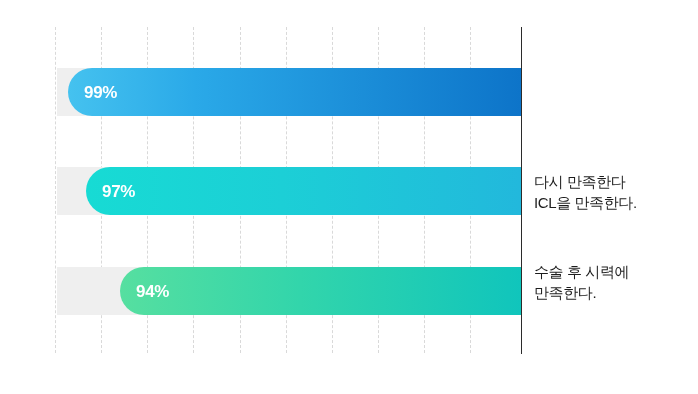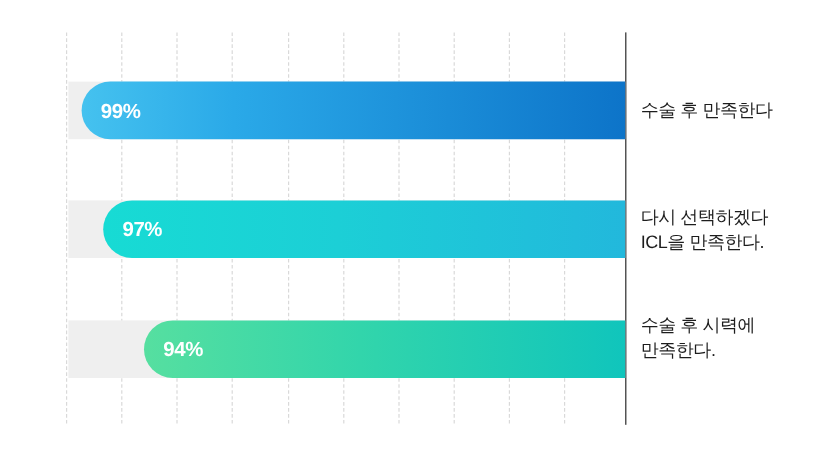--- a/index.html
+++ b/index.html
@@ -142,27 +142,23 @@
       <div class="bar-track" style="left:57px; width:464px;"></div>
       <div class="bar-fill" style="left:120px; width:401px; background:linear-gradient(90deg,#56dfa0 0%,#32d5ab 45%,#10c5bc 100%);">
         <span class="bar-value">94%</span>
       </div>
     </div>
 
   </div>
 
   <div class="labels-layer">
 
-    <div class="cat-label" style="top:82px;">
-      <span class="line">수술 후 만족한다</span>
-      <span class="line"></span>
-    </div>
 
     <div class="cat-label" style="top:171px;">
-      <span class="line">다시 선택하겠다</span>
+      <span class="line">다시 만족한다</span>
       <span class="line">ICL을 만족한다.</span>
     </div>
 
     <div class="cat-label" style="top:261px;">
       <span class="line">수술 후 시력에</span>
       <span class="line">만족한다.</span>
     </div>
 
   </div>
 

